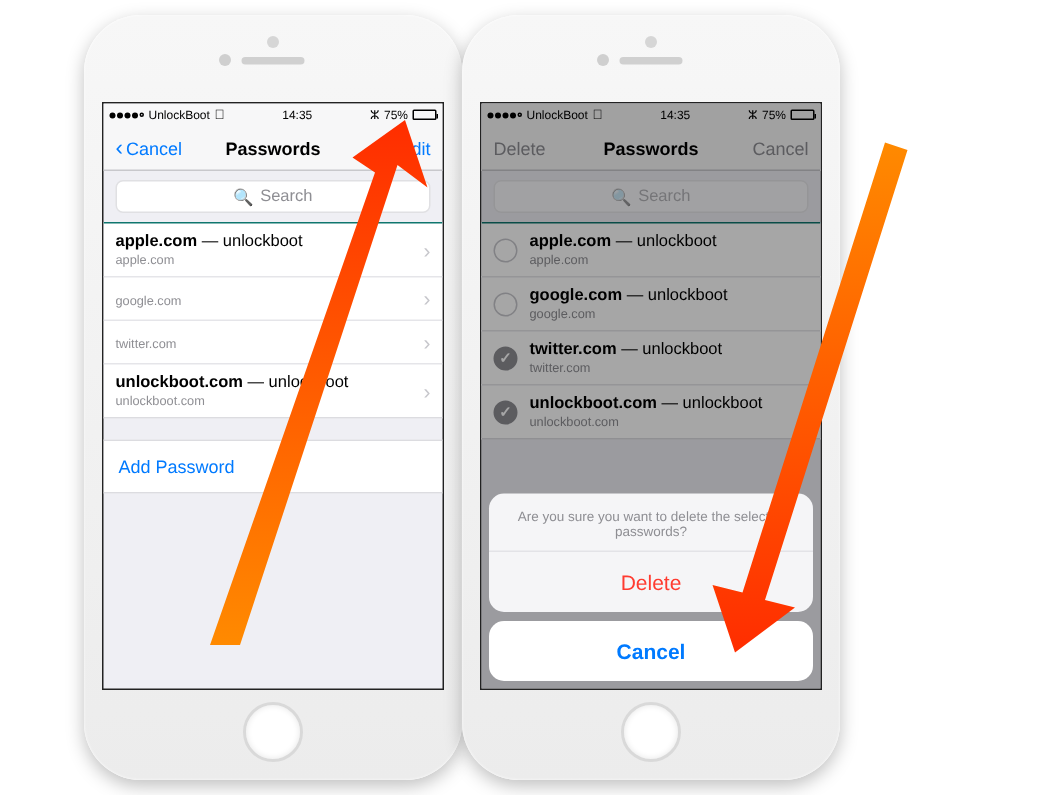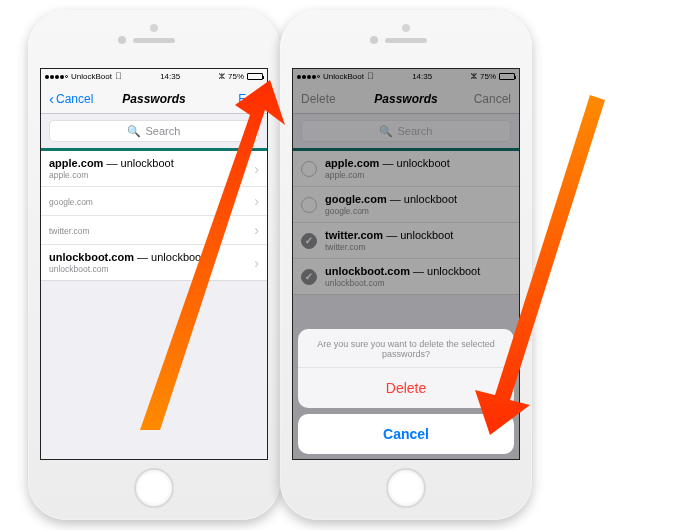--- a/index.html
+++ b/index.html
@@ -9,21 +9,21 @@
     background: #fff;
     font-family: -apple-system, "Helvetica Neue", Helvetica, Arial, sans-serif;
     position: relative;
     overflow: hidden;
   }
   .stage {
     position: relative;
     width: 560px;
     height: 530px;
     display: flex;
-    justify-content: center;
+    justify-content: flex-end;
     align-items: center;
   }
   .phone {
     width: 252px;
     height: 510px;
     background: linear-gradient(#f7f7f7,#ececec);
     border-radius: 38px;
     box-shadow: 0 4px 12px rgba(0,0,0,0.25), inset 0 0 2px rgba(255,255,255,0.8);
     position: relative;
     padding: 58px 12px 60px 12px;
@@ -93,40 +93,40 @@
     align-items: center;
     justify-content: space-between;
     padding: 0 8px;
     font-size: 12px;
   }
   .nav .back {
     color: #007aff;
     display: flex; align-items:center; gap:2px;
   }
   .chev { font-size:15px; line-height:1; color:#007aff; font-weight:300;}
-  .nav .title { font-weight:600; position:absolute; left:0; right:0; text-align:center; pointer-events:none;font-style:italic;}
+  .nav .title { font-weight:600; position:absolute; left:0; right:0; text-align:center; pointer-events:none;}
   .nav .action { color:#007aff; }
   .nav .dim { color:#8e8e93; }
   
   .search {
     margin: 6px 8px;
     height: 22px;
     background: #fff;
     border-radius: 5px;
     border: 1px solid #e0e0e3;
     display: flex;
     align-items: center;
     justify-content: center;
     color: #8e8e93;
     font-size: 11px;
     gap:4px;
   }
   .mag { font-size:11px; }
   
-  .group { background:#fff; border-top:3px solid #0f766e; border-bottom:1px solid #dcdce0;}
+  .group { background:#fff; border-top:1px solid #0f766e; border-bottom:1px solid #dcdce0;}
   .row {
     display:flex; align-items:center;
     padding: 6px 8px;
     border-bottom: 1px solid #e5e5e9;
     position: relative;
   }
   .row:last-child { border-bottom:none; }
   .row .text { flex:1; }
   .row .text .line1 { font-size:11px; }
   .row .text .line1 .domain { font-weight:600; }
@@ -240,20 +240,21 @@
           <div class="disc">›</div>
         </div>
         <div class="row">
           <div class="text">
             <div class="line1"><span class="domain">unlockboot.com</span> — <span>unlockboot</span></div>
             <div class="line2">unlockboot.com</div>
           </div>
           <div class="disc">›</div>
         </div>
       </div>
+      <div class="addpw">Add Password</div>
     </div>
   </div>
 
   <div class="phone">
     <div class="sensor"></div>
     <div class="camera"></div>
     <div class="speaker"></div>
     <div class="home"></div>
 
     <div class="screen">

